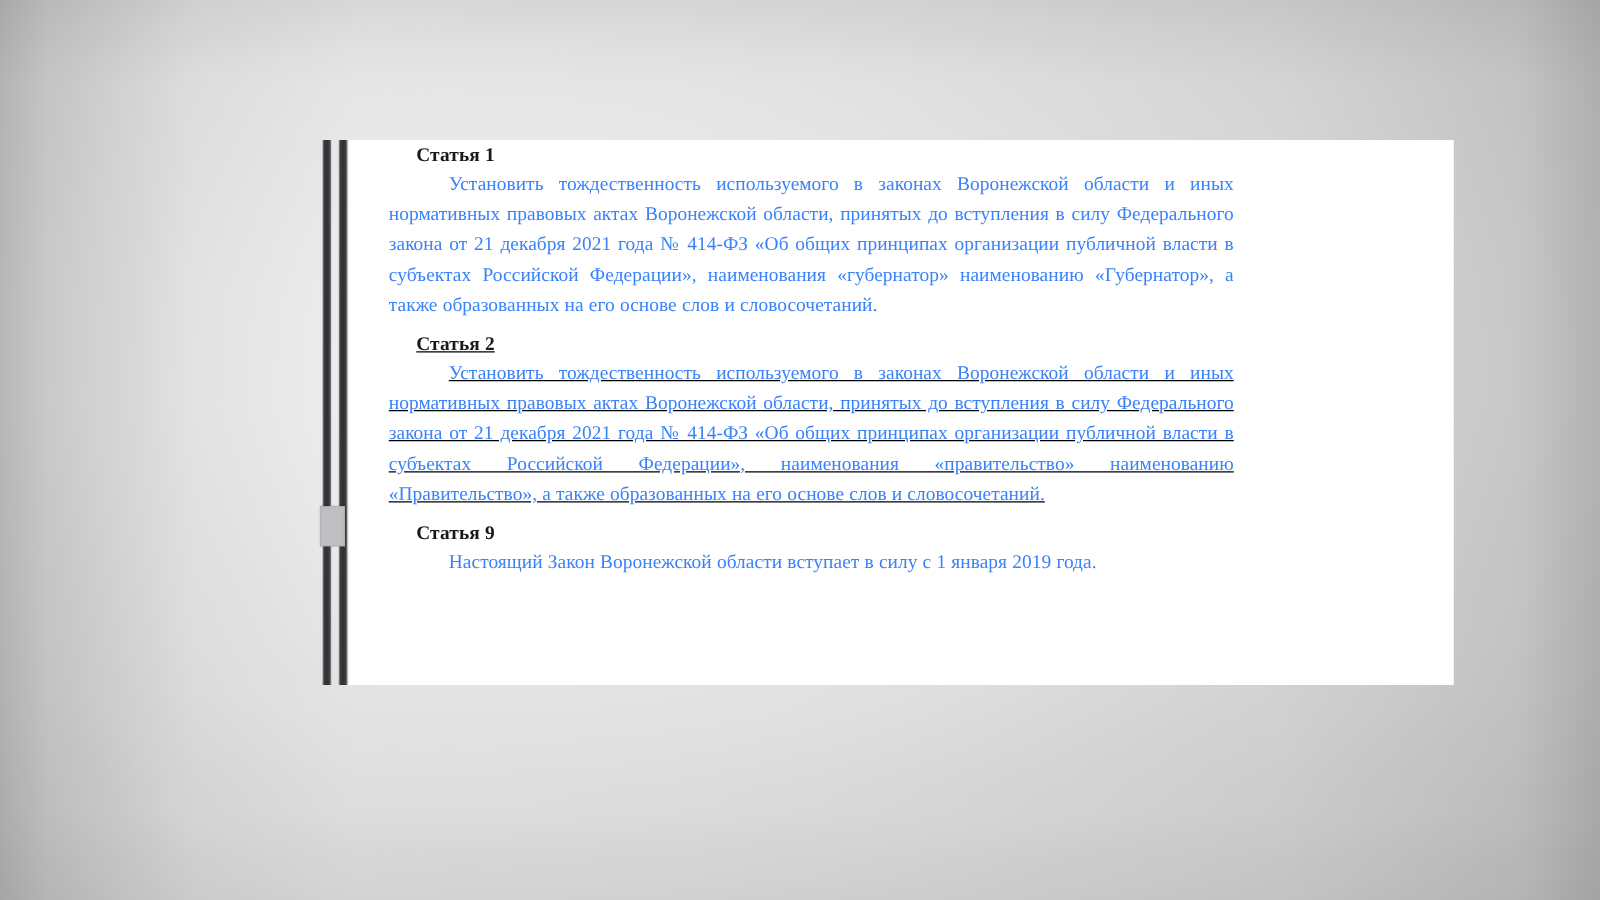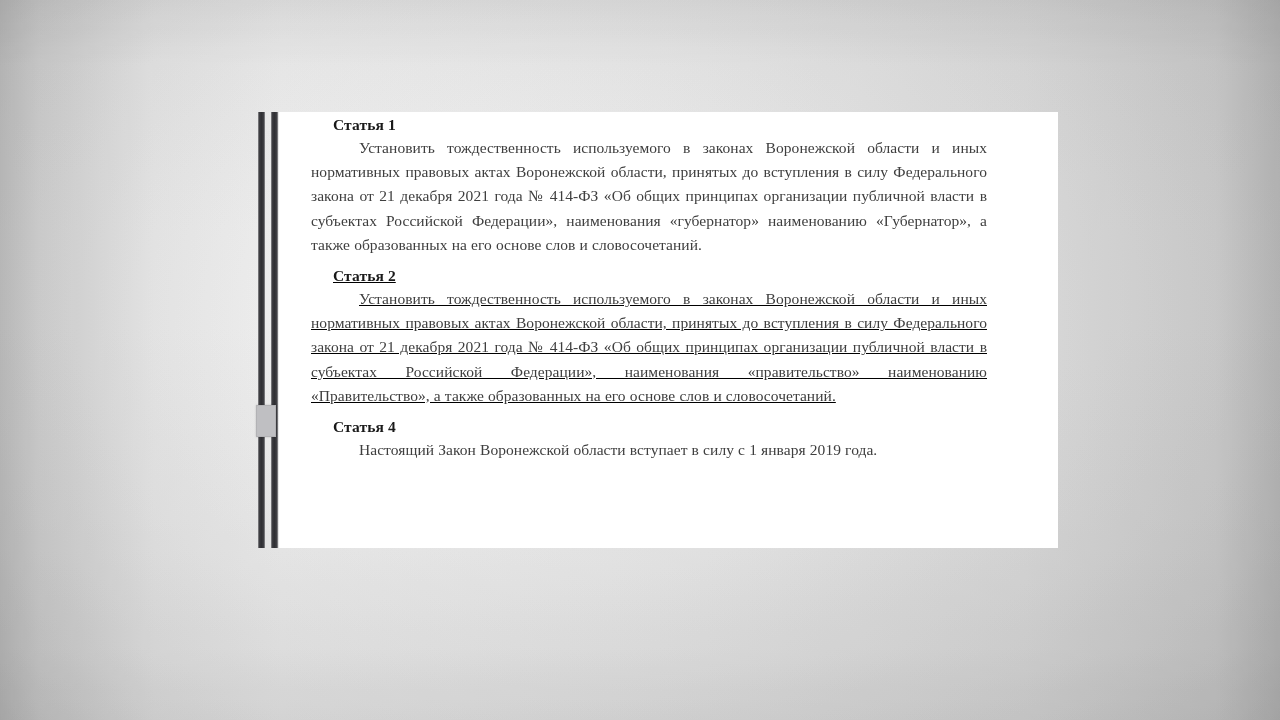--- a/index.html
+++ b/index.html
@@ -72,25 +72,24 @@
     width: 11px;
     height: 27px;
     background: #c9c9cc;
   }
 
   
   #page {
     position: absolute;
     left: 29px;
     top: 0;
-    width: 736px;
+    width: 884px;
     height: 436px;
     background: #ffffff;
     overflow: hidden;
-    padding-left: 43px;
   }
 
   #page-inner {
     position: absolute;
     left: 0;
     top: 0;
     width: 736px;
     padding: 0;
   }
 
@@ -101,21 +100,21 @@
     font-weight: bold;
     color: #1b1b1b;
     margin: 0 0 2px 0;
     padding-left: 54px;
     letter-spacing: .1px;
   }
 
   .article-body {
     font-size: 15.5px;
     line-height: 24.2px;
-    color: #404040;
+    color: #3b82f6;
     text-align: justify;
     text-align-last: left;
     text-indent: 48px;
     margin: 0;
     padding: 0 28px 0 32px;
     letter-spacing: .05px;
     word-spacing: .2px;
   }
 
   #art1 { padding-top: 4px; }
@@ -148,19 +147,19 @@
         <h2 class="article-heading">Статья 1</h2>
         <p class="article-body">Установить тождественность используемого в законах Воронежской области и иных нормативных правовых актах Воронежской области, принятых до вступления в силу Федерального закона от 21 декабря 2021 года № 414-ФЗ «Об общих принципах организации публичной власти в субъектах Российской Федерации», наименования «губернатор» наименованию «Губернатор», а также образованных на его основе слов и словосочетаний.</p>
       </section>
 
       <section class="article" id="art2">
         <h2 class="article-heading">Статья 2</h2>
         <p class="article-body">Установить тождественность используемого в законах Воронежской области и иных нормативных правовых актах Воронежской области, принятых до вступления в силу Федерального закона от 21 декабря 2021 года № 414-ФЗ «Об общих принципах организации публичной власти в субъектах Российской Федерации», наименования «правительство» наименованию «Правительство», а также образованных на его основе слов и словосочетаний.</p>
       </section>
 
       <section class="article" id="art3">
-        <h2 class="article-heading">Статья 4</h2>
+        <h2 class="article-heading">Статья 9</h2>
         <p class="article-body">Настоящий Закон Воронежской области вступает в силу с 1 января 2019 года.</p>
       </section>
 
     </div>
   </div>
 </div>
 
 </body></html>

